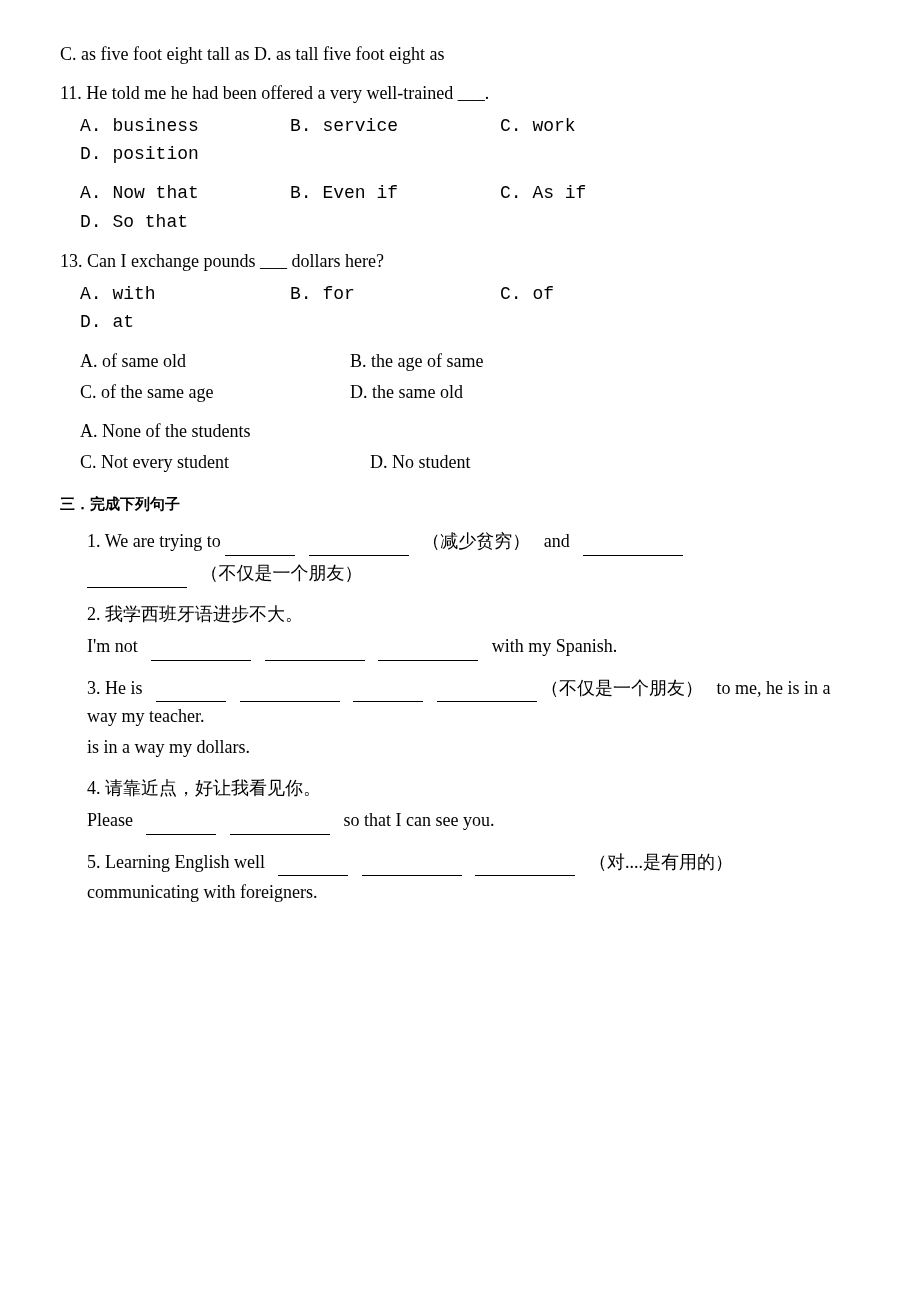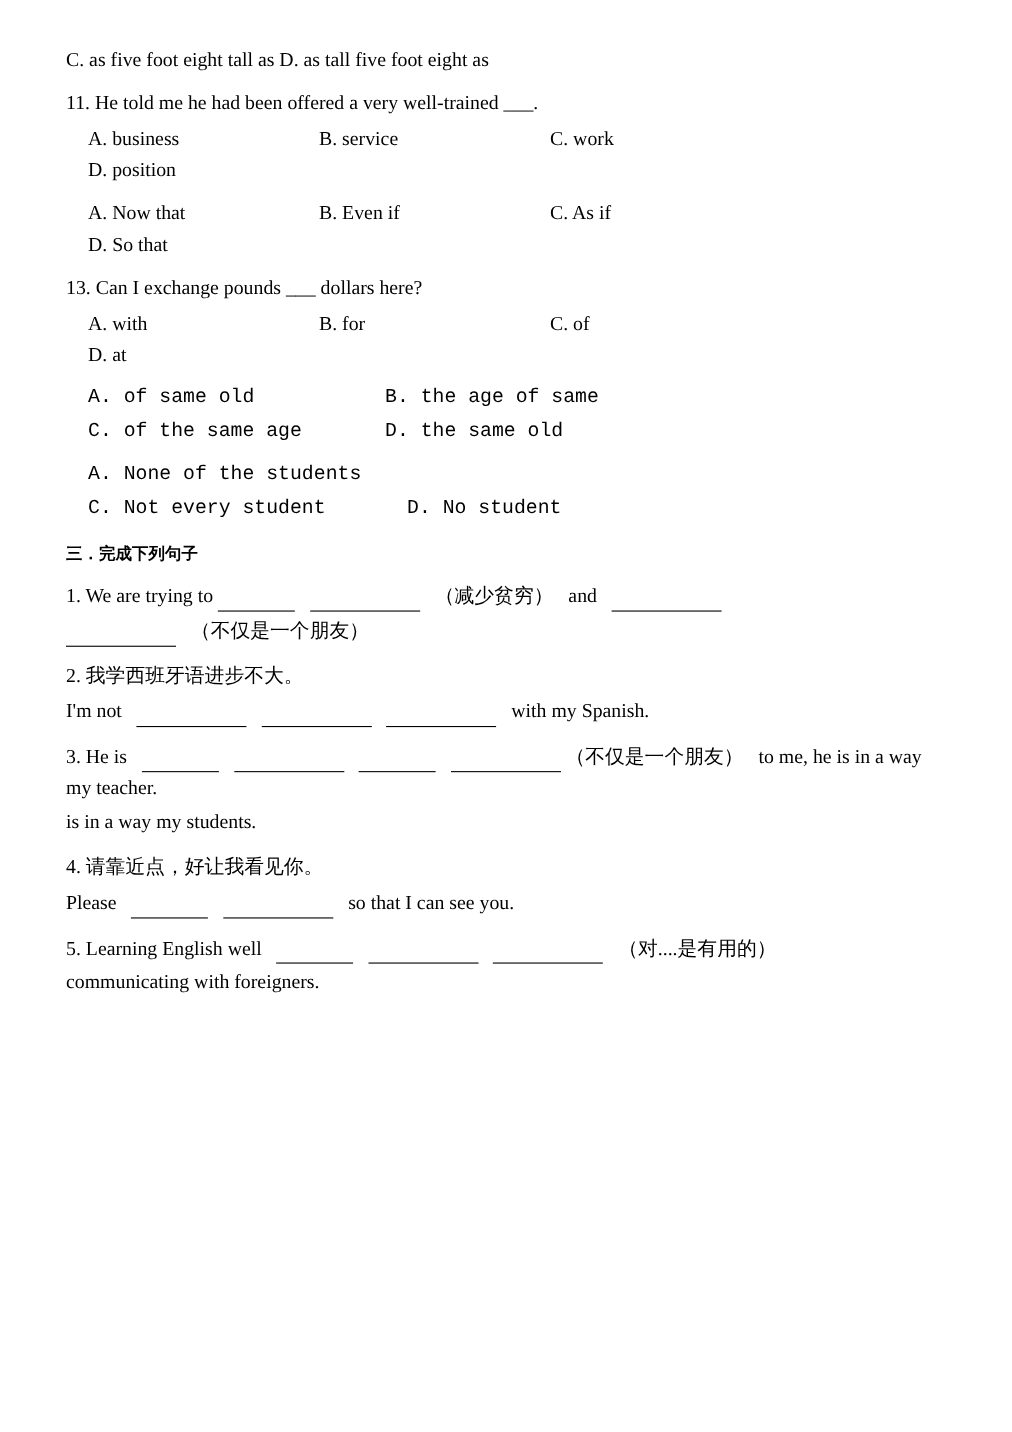--- a/index.html
+++ b/index.html
@@ -22,43 +22,44 @@
     }
     .question-text {
       margin-bottom: 4px;
     }
     .options-row {
       display: flex;
       flex-wrap: wrap;
       gap: 0 30px;
       padding-left: 20px;
       margin-bottom: 4px;
+      font-family: Liberation Mono, monospace;
     }
     .option {
       min-width: 180px;
     }
     .options-two-row {
       padding-left: 20px;
-      font-family: Liberation Mono, monospace;
     }
     .options-two-row .option-row {
       display: flex;
       gap: 0 30px;
       margin-bottom: 2px;
     }
     .section-title {
       font-weight: bold;
       margin: 16px 0 10px 0;
       font-size: 15px;
     }
     .completion-block {
       margin-bottom: 12px;
     }
     .completion-text {
       margin-bottom: 2px;
+      margin-left: 27px;
     }
     .blank {
       display: inline-block;
       border-bottom: 1px solid #000;
       min-width: 70px;
       vertical-align: bottom;
     }
     .blank-long {
       min-width: 100px;
     }
@@ -172,21 +173,21 @@
       <span class="blank blank-long">&nbsp;&nbsp;&nbsp;&nbsp;&nbsp;&nbsp;&nbsp;&nbsp;</span>
       &nbsp;
       <span class="blank">&nbsp;&nbsp;&nbsp;&nbsp;&nbsp;</span>
       &nbsp;
       <span class="blank blank-long">&nbsp;&nbsp;&nbsp;&nbsp;&nbsp;&nbsp;&nbsp;&nbsp;</span>
       <span>（不仅是一个朋友）</span>
       &nbsp;
       <span>to me, he is in a way my teacher.</span>
     </div>
     <div class="completion-text">
-      is in a way my students.
+      is in a way my dollars.
     </div>
   </div>
 
   <div class="completion-block">
     <div class="completion-text">4.  请靠近点，好让我看见你。</div>
     <div class="completion-text">
       <span>Please</span>
       &nbsp;
       <span class="blank">&nbsp;&nbsp;&nbsp;&nbsp;&nbsp;&nbsp;</span>
       &nbsp;

